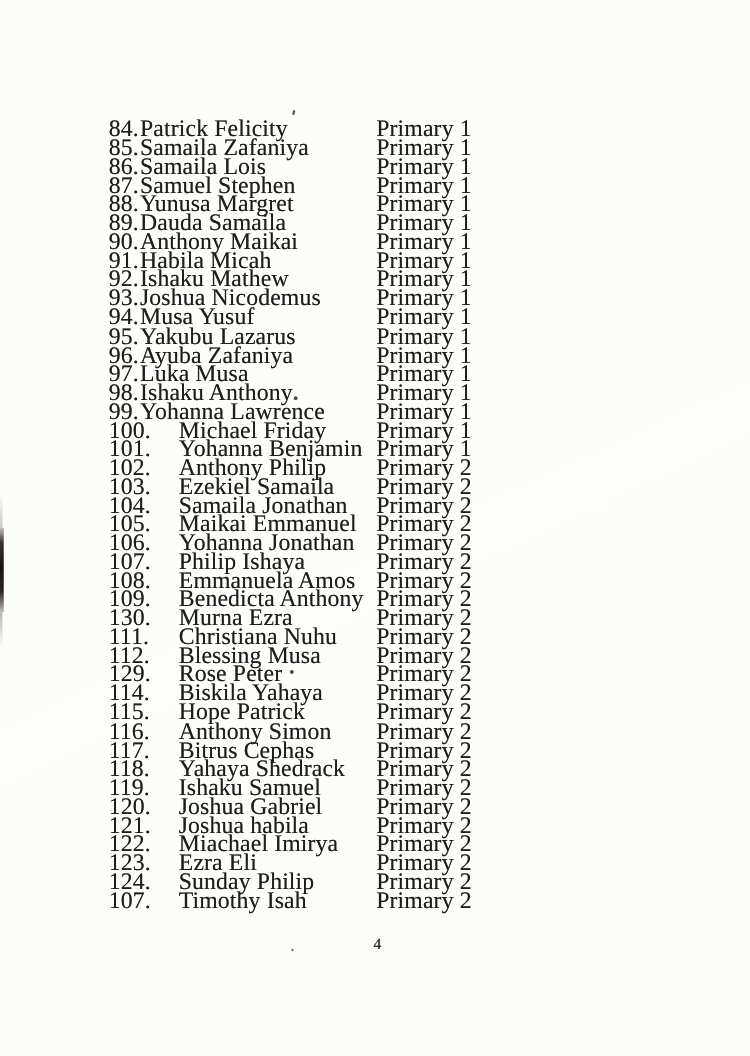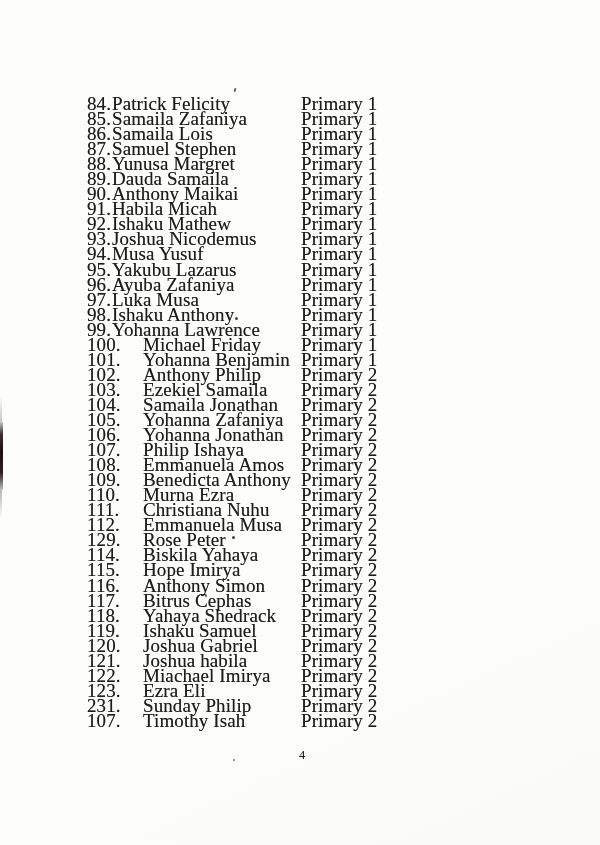--- a/index.html
+++ b/index.html
@@ -101,40 +101,40 @@
       <div class="row"><span class="num">95.</span><span class="name">Yakubu Lazarus</span><span class="grade">Primary 1</span></div>
       <div class="row"><span class="num">96.</span><span class="name">Ayuba Zafaniya</span><span class="grade">Primary 1</span></div>
       <div class="row"><span class="num">97.</span><span class="name">Luka Musa</span><span class="grade">Primary 1</span></div>
       <div class="row"><span class="num">98.</span><span class="name">Ishaku Anthony</span><span class="grade">Primary 1</span></div>
       <div class="row"><span class="num">99.</span><span class="name">Yohanna Lawrence</span><span class="grade">Primary 1</span></div>
       <div class="row wide"><span class="num">100.</span><span class="name">Michael Friday</span><span class="grade">Primary 1</span></div>
       <div class="row wide"><span class="num">101.</span><span class="name">Yohanna Benjamin</span><span class="grade">Primary 1</span></div>
       <div class="row wide"><span class="num">102.</span><span class="name">Anthony Philip</span><span class="grade">Primary 2</span></div>
       <div class="row wide"><span class="num">103.</span><span class="name">Ezekiel Samaila</span><span class="grade">Primary 2</span></div>
       <div class="row wide"><span class="num">104.</span><span class="name">Samaila Jonathan</span><span class="grade">Primary 2</span></div>
-      <div class="row wide"><span class="num">105.</span><span class="name">Yohanna Zafaniya</span><span class="grade">Primary 2</span></div>
+      <div class="row wide"><span class="num">105.</span><span class="name">Maikai Emmanuel</span><span class="grade">Primary 2</span></div>
       <div class="row wide"><span class="num">106.</span><span class="name">Yohanna Jonathan</span><span class="grade">Primary 2</span></div>
       <div class="row wide"><span class="num">107.</span><span class="name">Philip Ishaya</span><span class="grade">Primary 2</span></div>
       <div class="row wide"><span class="num">108.</span><span class="name">Emmanuela Amos</span><span class="grade">Primary 2</span></div>
       <div class="row wide"><span class="num">109.</span><span class="name">Benedicta Anthony</span><span class="grade">Primary 2</span></div>
-      <div class="row wide"><span class="num">110.</span><span class="name">Murna Ezra</span><span class="grade">Primary 2</span></div>
+      <div class="row wide"><span class="num">130.</span><span class="name">Murna Ezra</span><span class="grade">Primary 2</span></div>
       <div class="row wide"><span class="num">111.</span><span class="name">Christiana Nuhu</span><span class="grade">Primary 2</span></div>
-      <div class="row wide"><span class="num">112.</span><span class="name">Emmanuela Musa</span><span class="grade">Primary 2</span></div>
+      <div class="row wide"><span class="num">112.</span><span class="name">Blessing Musa</span><span class="grade">Primary 2</span></div>
       <div class="row wide"><span class="num">129.</span><span class="name">Rose Peter</span><span class="grade">Primary 2</span></div>
       <div class="row wide"><span class="num">114.</span><span class="name">Biskila Yahaya</span><span class="grade">Primary 2</span></div>
-      <div class="row wide"><span class="num">115.</span><span class="name">Hope Imirya</span><span class="grade">Primary 2</span></div>
+      <div class="row wide"><span class="num">115.</span><span class="name">Hope Patrick</span><span class="grade">Primary 2</span></div>
       <div class="row wide"><span class="num">116.</span><span class="name">Anthony Simon</span><span class="grade">Primary 2</span></div>
       <div class="row wide"><span class="num">117.</span><span class="name">Bitrus Cephas</span><span class="grade">Primary 2</span></div>
       <div class="row wide"><span class="num">118.</span><span class="name">Yahaya Shedrack</span><span class="grade">Primary 2</span></div>
       <div class="row wide"><span class="num">119.</span><span class="name">Ishaku Samuel</span><span class="grade">Primary 2</span></div>
       <div class="row wide"><span class="num">120.</span><span class="name">Joshua Gabriel</span><span class="grade">Primary 2</span></div>
       <div class="row wide"><span class="num">121.</span><span class="name">Joshua habila</span><span class="grade">Primary 2</span></div>
       <div class="row wide"><span class="num">122.</span><span class="name">Miachael Imirya</span><span class="grade">Primary 2</span></div>
       <div class="row wide"><span class="num">123.</span><span class="name">Ezra Eli</span><span class="grade">Primary 2</span></div>
-      <div class="row wide"><span class="num">231.</span><span class="name">Sunday Philip</span><span class="grade">Primary 2</span></div>
+      <div class="row wide"><span class="num">124.</span><span class="name">Sunday Philip</span><span class="grade">Primary 2</span></div>
       <div class="row wide"><span class="num">107.</span><span class="name">Timothy Isah</span><span class="grade">Primary 2</span></div>
     </div>
 
   <div class="page-number">4</div>
 
   <div class="artifact edge-streak"></div>
   <div class="artifact edge-haze-top"></div>
   <div class="artifact edge-haze-bottom"></div>
   <div class="artifact speck-a"></div>
   <div class="artifact speck-b"></div>

